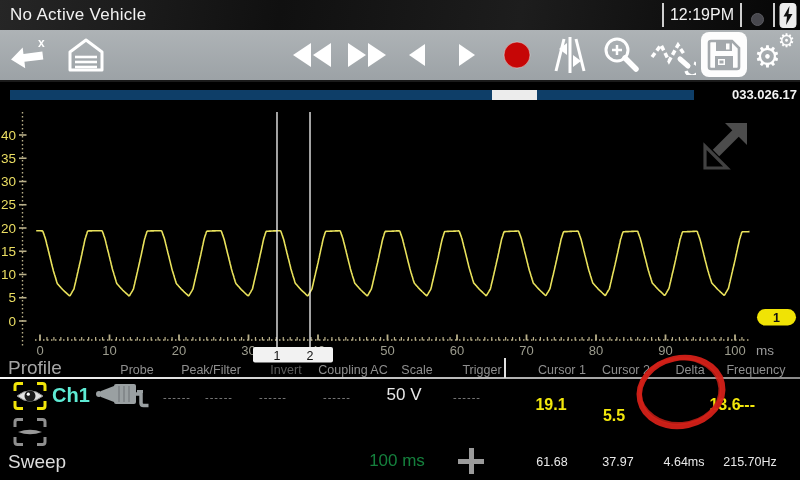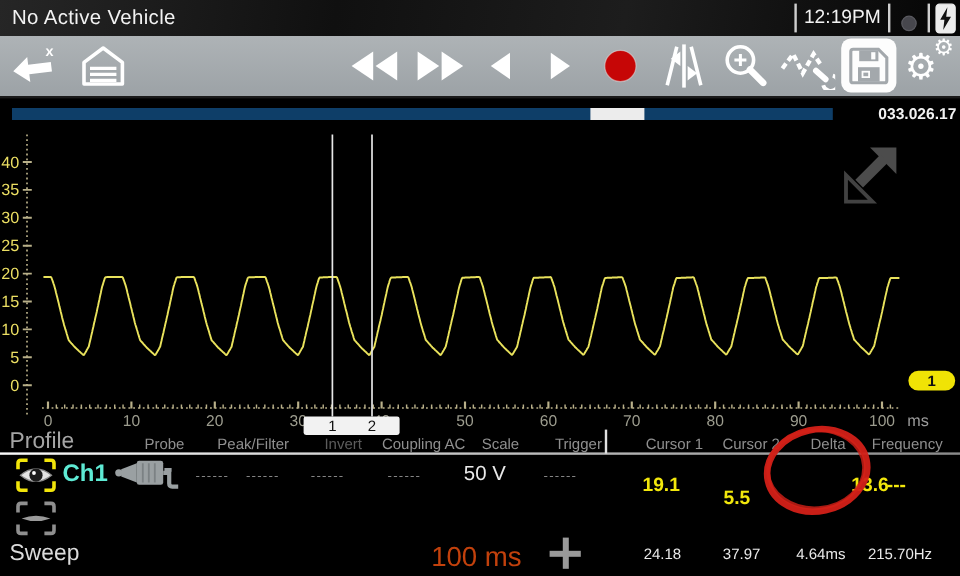--- a/index.html
+++ b/index.html
@@ -40,21 +40,21 @@
   .cell{position:absolute;transform:translateX(-50%);white-space:nowrap;}
   .dash{top:391px;font-size:11px;color:#858585;letter-spacing:1px;}
   .scalev{top:385px;font-size:17px;color:#e9e9e9;}
   .yv{top:396px;font-size:16px;font-weight:bold;color:#f2e70c;}
   .sv{top:455px;font-size:12.5px;color:#e9e9e9;}
   .ch1-label{position:absolute;left:52px;top:384px;font-size:20px;font-weight:bold;color:#5eead4;}
   .eye-btn{position:absolute;left:13px;top:381px;width:34px;height:30px;background:none;border:none;padding:0;cursor:pointer;}
   .hidden-btn{position:absolute;left:13px;top:417px;width:34px;height:30px;background:none;border:none;padding:0;cursor:pointer;}
   .probe-icon{position:absolute;left:94px;top:380px;}
   .sweep-label{position:absolute;left:8px;top:451px;font-size:19px;color:#dcdcdc;}
-  .sweep-value{position:absolute;left:397px;top:451px;transform:translateX(-50%);font-size:23px;color:#c2410c;white-space:nowrap;}
+  .sweep-value{position:absolute;left:397px;top:451px;transform:translateX(-50%);font-size:17px;color:#15803d;white-space:nowrap;}
   .plus-btn{position:absolute;left:458px;top:448px;width:26px;height:26px;background:none;border:none;padding:0;cursor:pointer;}
   .plus-btn .h{position:absolute;left:0;top:10.5px;width:26px;height:5px;background:#9a9a9a;}
   .plus-btn .v{position:absolute;left:10.5px;top:0;width:5px;height:26px;background:#9a9a9a;}
   .annotation{position:absolute;left:0;top:0;pointer-events:none;}
 </style>
 </head>
 <body>
 
 <div class="screen">
 
@@ -367,21 +367,21 @@
       <span class="cell dash" style="left: 177px;">------</span>
       <span class="cell dash" style="left: 219px;">------</span>
       <span class="cell dash" style="left: 273px;">------</span>
       <span class="cell dash" style="left: 337px;">------</span>
       <span class="cell scalev" style="left: 404px;">50 V</span>
       <span class="cell dash" style="left: 467px;">------</span>
       <span class="cell yv" style="left: 551px;">19.1</span>
       <span class="cell yv" style="left: 614px; margin-top: 11px;">5.5</span>
       <span class="cell yv" style="left: 681px; margin-left: 44px;">13.6</span>
       <span class="cell yv" style="left: 747px;">---</span>
-      <span class="cell sv" style="left: 552px;">24.18</span>
+      <span class="cell sv" style="left: 552px;">61.68</span>
       <span class="cell sv" style="left: 618px; text-align: center;">37.97</span>
       <span class="cell sv" style="left: 684px;">4.64ms</span>
       <span class="cell sv" style="left: 750px;">215.70Hz</span>
     </section>
 
   <svg class="annotation" width="800" height="480" viewBox="0 0 800 480">
     <ellipse cx="681" cy="392" rx="42" ry="34" transform="rotate(-12 681 392)" fill="none" stroke="#d32018" stroke-width="5.5" opacity="0.95"></ellipse>
     <ellipse cx="680" cy="391" rx="40" ry="32.5" transform="rotate(-4 680 391)" fill="none" stroke="#d32018" stroke-width="3" opacity="0.8"></ellipse>
   </svg>
 

